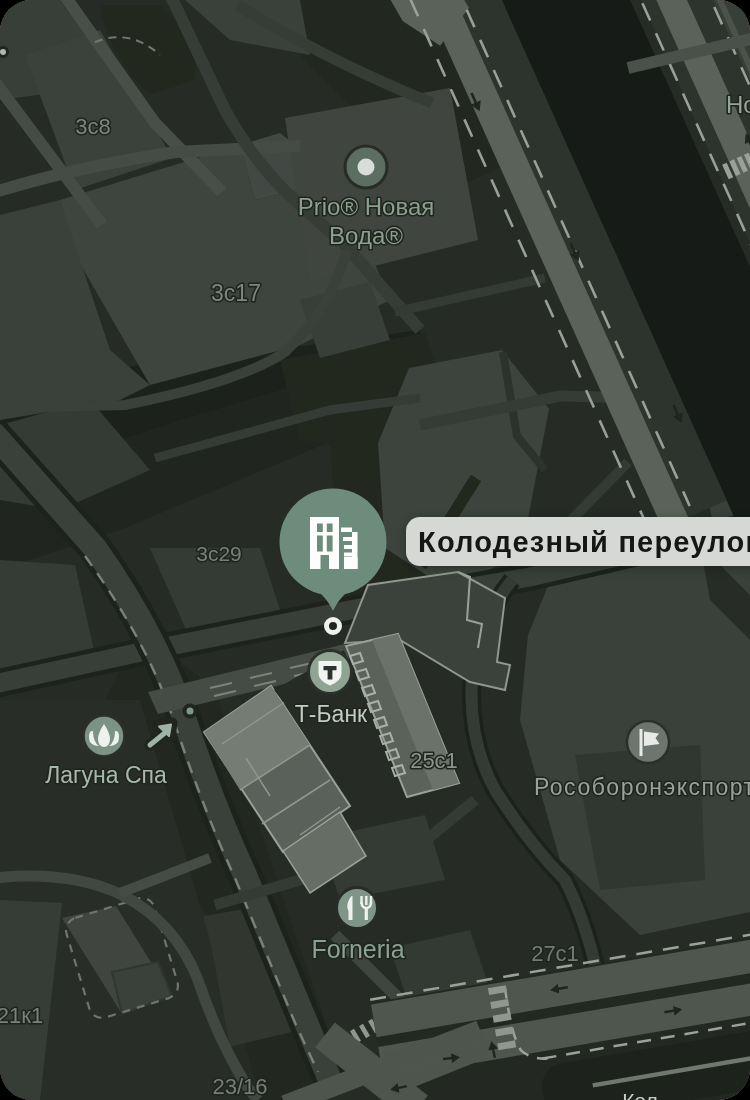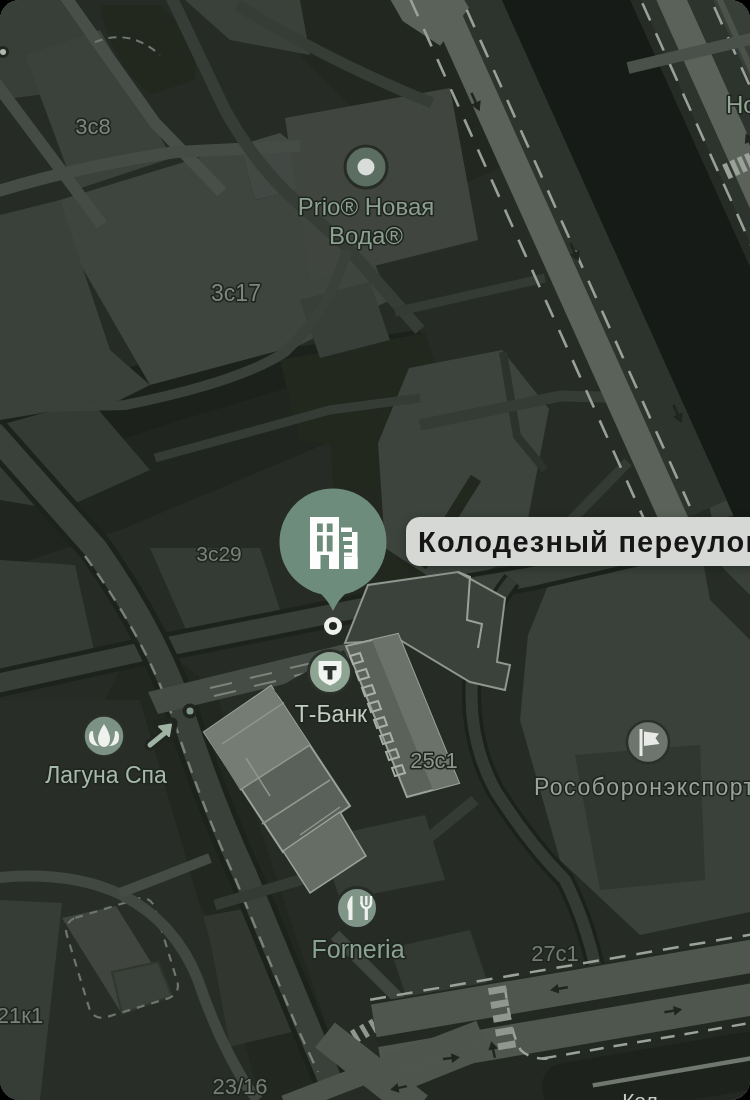--- a/index.html
+++ b/index.html
@@ -1,17 +1,17 @@
 <!DOCTYPE html>
 <html><head>
 <meta charset="utf-8">
 <style>
 html,body{margin:0;padding:0;width:750px;height:1100px;background:#000000;overflow:hidden;}
 *{font-family:"Liberation Sans",sans-serif;-webkit-font-smoothing:antialiased;}
-#map{position:absolute;left:0;top:0;width:750px;height:1100px;border-radius:20px;overflow:hidden;background:#e5e5e5;}
+#map{position:absolute;left:0;top:0;width:750px;height:1100px;border-radius:32px;overflow:hidden;background:#e5e5e5;}
 #tooltip{position:absolute;left:406px;top:517px;height:49px;width:420px;background:#d6d8d5;border-radius:14px;
  font-size:29px;font-weight:bold;color:#161616;line-height:50px;padding-left:12px;white-space:nowrap;letter-spacing:1.2px;box-shadow:0 2px 8px rgba(10,14,10,0.35);}
 .lbl{font-family:"Liberation Sans",sans-serif;paint-order:stroke;stroke:#1f241f;stroke-width:3.2px;stroke-linejoin:round;}
 </style>
 </head>
 <body>
 <div id="map">
 <svg width="750" height="1100" viewBox="0 0 750 1100" xmlns="http://www.w3.org/2000/svg">
 <rect x="0" y="0" width="750" height="1100" fill="#262b26"></rect>
 <g id="darkareas">

